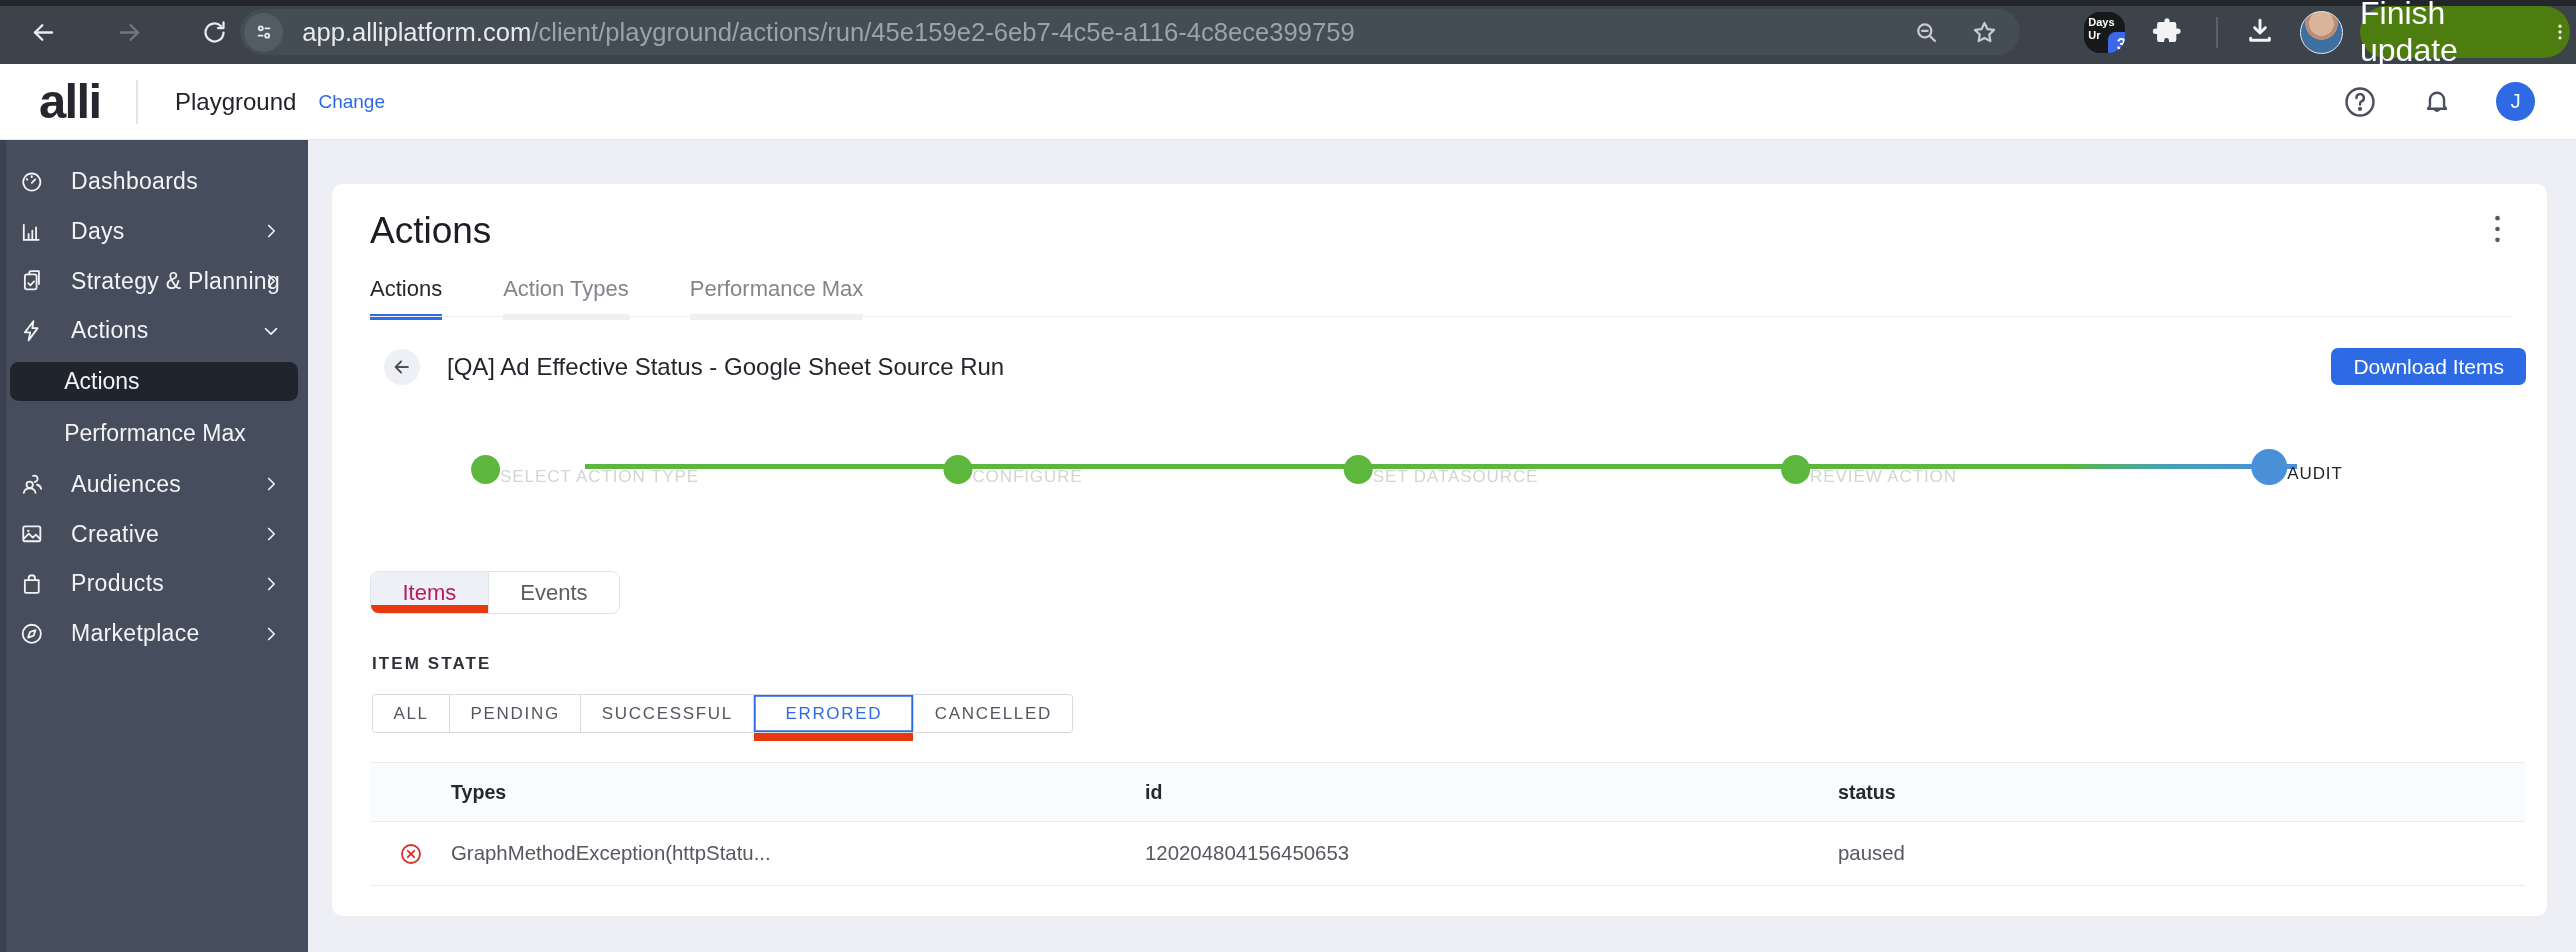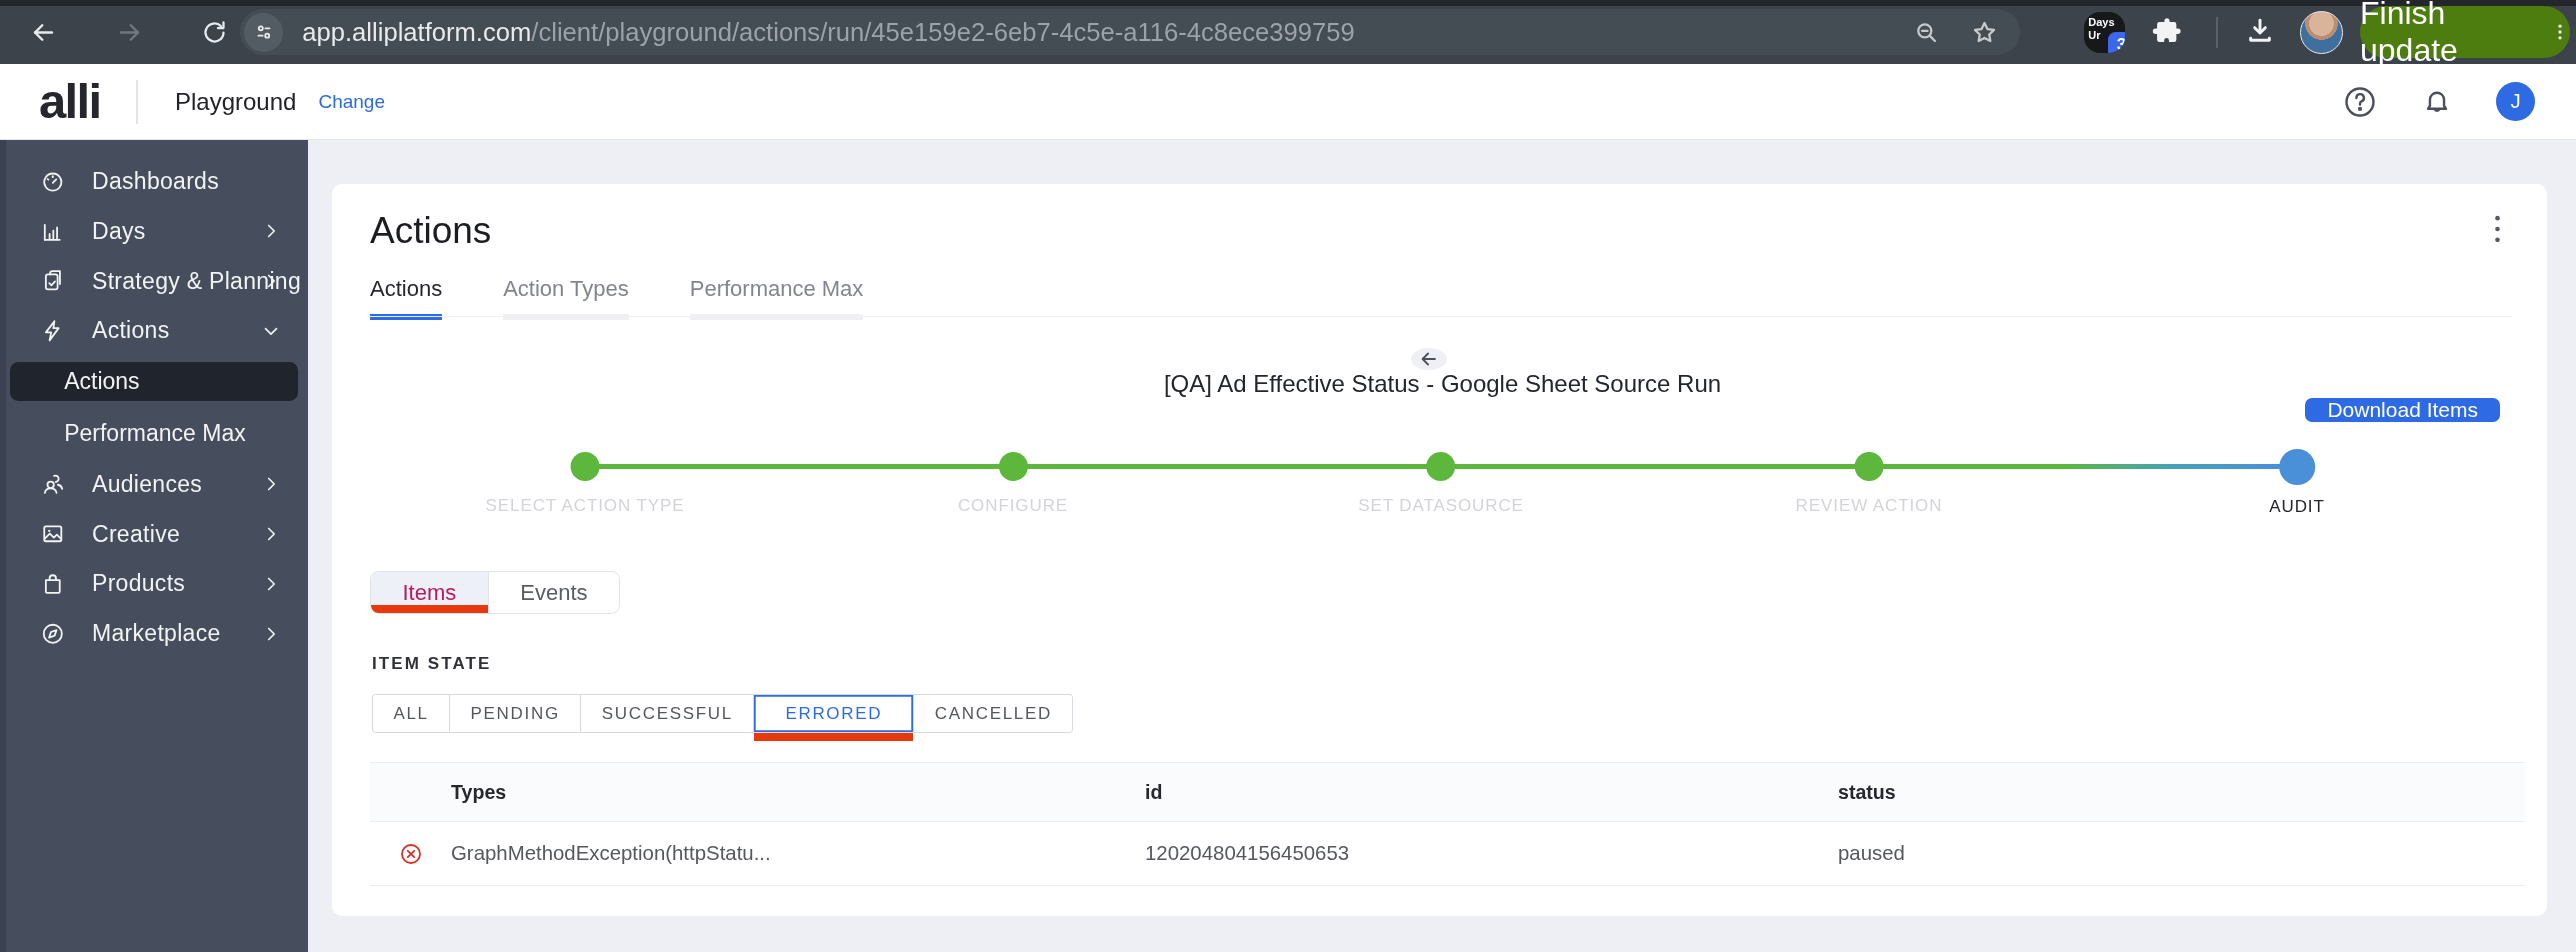--- a/index.html
+++ b/index.html
@@ -29,47 +29,47 @@
   .logo { margin-left:39px; font-size:49px; font-weight:700; letter-spacing:-1.7px; color:#26262e; line-height:1; }
   .hdr-divider { margin-left:36px; width:1.7px; height:44px; background:#e3e4e8; }
   .workspace { margin-left:37px; font-size:24px; color:#222329; }
   .change-link { margin-left:22px; font-size:19px; color:#2d6ae3; cursor:pointer; }
   .hdr-right { margin-left:auto; display:flex; align-items:center; gap:41px; margin-right:41px; }
   .avatar-j { width:39px; height:39px; border-radius:50%; background:#2d6ae3; color:#fff; font-size:20.4px; display:flex; align-items:center; justify-content:center; }
 
   
   #sidebar { position:absolute; left:0; top:140px; width:308px; height:813px; background:#464d5c; padding-top:23px; }
   #sidebar .edge { position:absolute; left:0; top:0; width:6px; height:100%; background:#3b4150; }
-  .side-item { position:relative; height:37px; margin:0 0 12.8px 0; display:flex; align-items:center; padding-left:40px; color:#f2f3f5; font-size:23px; cursor:pointer; }
+  .side-item { position:relative; height:37px; margin:0 0 12.8px 0; display:flex; align-items:center; padding-left:19px; color:#f2f3f5; font-size:23px; cursor:pointer; }
   .side-item .icon { width:25.6px; display:flex; justify-content:center; }
   .side-item .lbl { margin-left:26.4px; letter-spacing:0.3px; }
   .side-item .chev { position:absolute; right:25.6px; display:flex; }
   .side-sub { position:relative; height:39px; margin:0 10.2px 12.8px 10.2px; display:flex; align-items:center; padding-left:54px; color:#f2f3f5; font-size:23px; border-radius:8.5px; cursor:pointer; }
   .side-sub.selected { background:#20242d; }
 
   
   #main { position:absolute; left:308px; top:140px; width:2268px; height:813px; background:#edeff4; }
   #card { position:absolute; left:24px; top:44px; width:2215px; height:732px; background:#fff; border-radius:10.2px; }
   .page-title { position:absolute; left:38px; top:25.6px; font-size:37px; font-weight:500; color:#1b1d22; }
   .card-kebab { position:absolute; left:2147px; top:24px; width:37px; height:41px; display:flex; align-items:center; justify-content:center; cursor:pointer; }
   .tabs-row { position:absolute; left:38px; top:92px; display:flex; }
   .tab { font-size:22px; color:#82858c; padding-bottom:12px; border-bottom:6px solid #f0f0f3; margin-right:61px; cursor:pointer; white-space:nowrap; }
   .tab.active { color:#26282e; border-bottom-color:#2b6ce8; }
   .tabs-line { position:absolute; left:38px; top:132px; width:2142px; height:0.9px; background:#f0f0f2; }
 
-  .run-row { position:absolute; left:26px; top:164px; width:2142px; height:37px; display:flex; align-items:center;flex-direction:column; }
+  .run-row { position:absolute; left:52px; top:164px; width:2142px; height:37px; display:flex; align-items:center; }
   .back-circle { width:36px; height:36px; border-radius:50%; background:#eef0f6; display:flex; align-items:center; justify-content:center; cursor:pointer; }
   .run-title { margin-left:27px; font-size:24px; color:#23262c; }
   .dl-btn { margin-left:auto; height:37px; padding:0 22px; background:#2d6ae3; border:none; border-radius:7px; color:#fff; font-size:21px; font-family:inherit; cursor:pointer; }
 
   .stepper { position:absolute; left:0; top:0; width:100%; height:0; }
   .track { position:absolute; top:280px; height:5.1px; }
   .track.solid { left:253px; width:1286px; background:#5cb73c; }
   .track.fade { left:1539px; width:426px; background:linear-gradient(90deg,#5cb73c 0%,#5cb73c 45%,#45a2b4 70%,#4a90d9 95%); }
-  .step { position:absolute; top:268px; transform:translateX(-50%); display:flex; flex-direction:column; align-items:center; }
+  .step { position:absolute; top:268px; transform:translateX(-50%); display:flex; flex-direction:row; align-items:center; }
   .step .dot { width:29px; height:29px; border-radius:50%; background:#5cb73c; cursor:pointer; }
   .step.current .dot { width:36px; height:36px; margin-top:-3.4px; background:#4a90d9; }
   .step .slabel { margin-top:15.3px; font-size:17px; letter-spacing:0.9px; color:#d2d4d9; white-space:nowrap; }
   .step.current .slabel { color:#222428; margin-top:12px; }
 
   .view-tabs { position:absolute; left:38px; top:387px; height:43px; display:flex; border:0.9px solid #e2e3e8; border-radius:8.5px; overflow:hidden; background:#fff; }
   .vtab { position:relative; padding:0 31.5px; display:flex; align-items:center; font-size:22px; color:#5a5d63; cursor:pointer; }
   .vtab.active { background:#edf0f7; color:#be185d; }
   .vtab + .vtab { border-left:0.9px solid #e2e3e8; }
   .vtab .redbar { position:absolute; left:0; bottom:0; width:100%; height:8.5px; background:#e8380d; }

